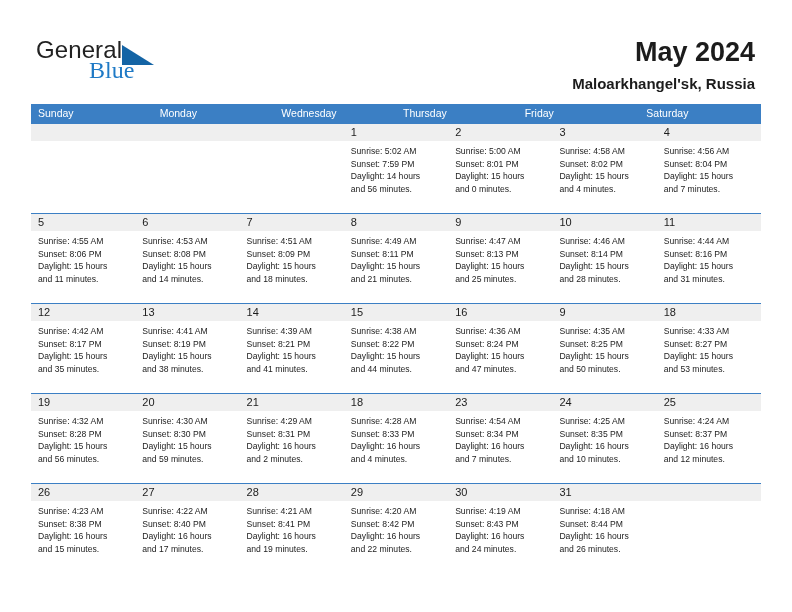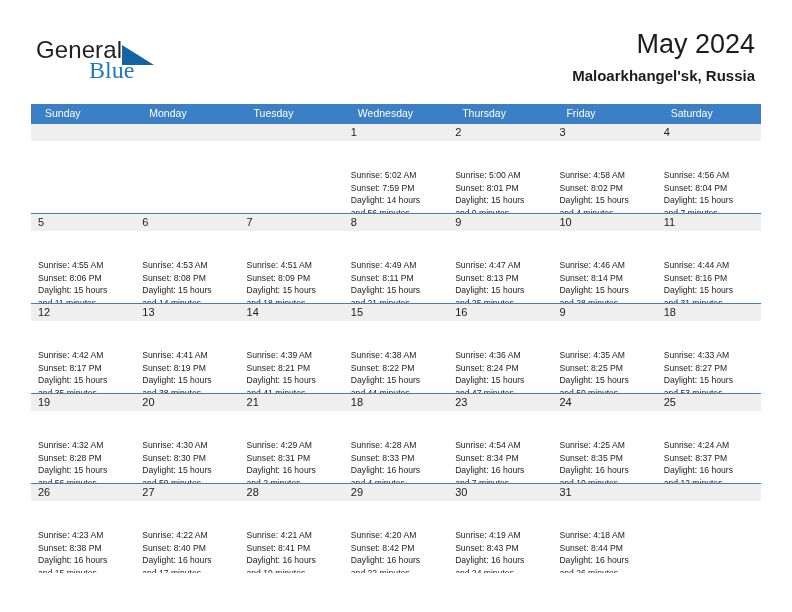--- a/index.html
+++ b/index.html
@@ -64,24 +64,25 @@
   }
 
   .title-block {
     position: absolute;
     right: 37px;
     top: 28px;
     text-align: right;
   }
   .cal-title {
     font-size: 27px;
-    font-weight: normal;
+    font-weight: bold;
     color: #1c1c1c;
     line-height: 32px;
     white-space: nowrap;
+    margin-top: 8px;
   }
   .cal-subtitle {
     margin-top: 7px;
     font-size: 15px;
     font-weight: bold;
     color: #1c1c1c;
     line-height: 18px;
     white-space: nowrap;
   }
 
@@ -96,21 +97,21 @@
     display: flex;
     width: 730px;
     height: 19px;
     background: #3b7fc4;
   }
   .dow {
     flex: 1 1 0;
     color: #ffffff;
     font-size: 10.5px;
     line-height: 19px;
-    padding-left: 14px;
+    padding-left: 7px;
     box-sizing: border-box;
     white-space: nowrap;
   }
 
   .week {
     display: flex;
     width: 730px;
     height: 90px;
     border-top: 1px solid #3b7fc4;
     box-sizing: border-box;
@@ -132,21 +133,20 @@
   }
   .daynum {
     font-size: 11px;
     line-height: 17px;
     color: #1c1c1c;
     padding-left: 7px;
     display: block;
   }
   .day-lines {
     padding: 4px 5px 0 7px;
-    margin-top: 24px;
   }
   .dline {
     font-size: 8.6px;
     line-height: 12.6px;
     color: #1c1c1c;
     white-space: nowrap;
   }
   .day.empty .daynum-band {
     background: #efefef;
   }
@@ -169,21 +169,20 @@
       <div class="cal-subtitle">Maloarkhangel'sk, Russia</div>
     </div>
 
   </div>
 
   <div class="calendar">
 
     <div class="dow-row">
       <div class="dow">Sunday</div>
       <div class="dow">Monday</div>
-      <div class="dow">Tuesday</div>
       <div class="dow">Wednesday</div>
       <div class="dow">Thursday</div>
       <div class="dow">Friday</div>
       <div class="dow">Saturday</div>
     </div>
 
     <div class="week">
       <div class="day empty">
         <div class="daynum-band">
             <span class="daynum"></span>

